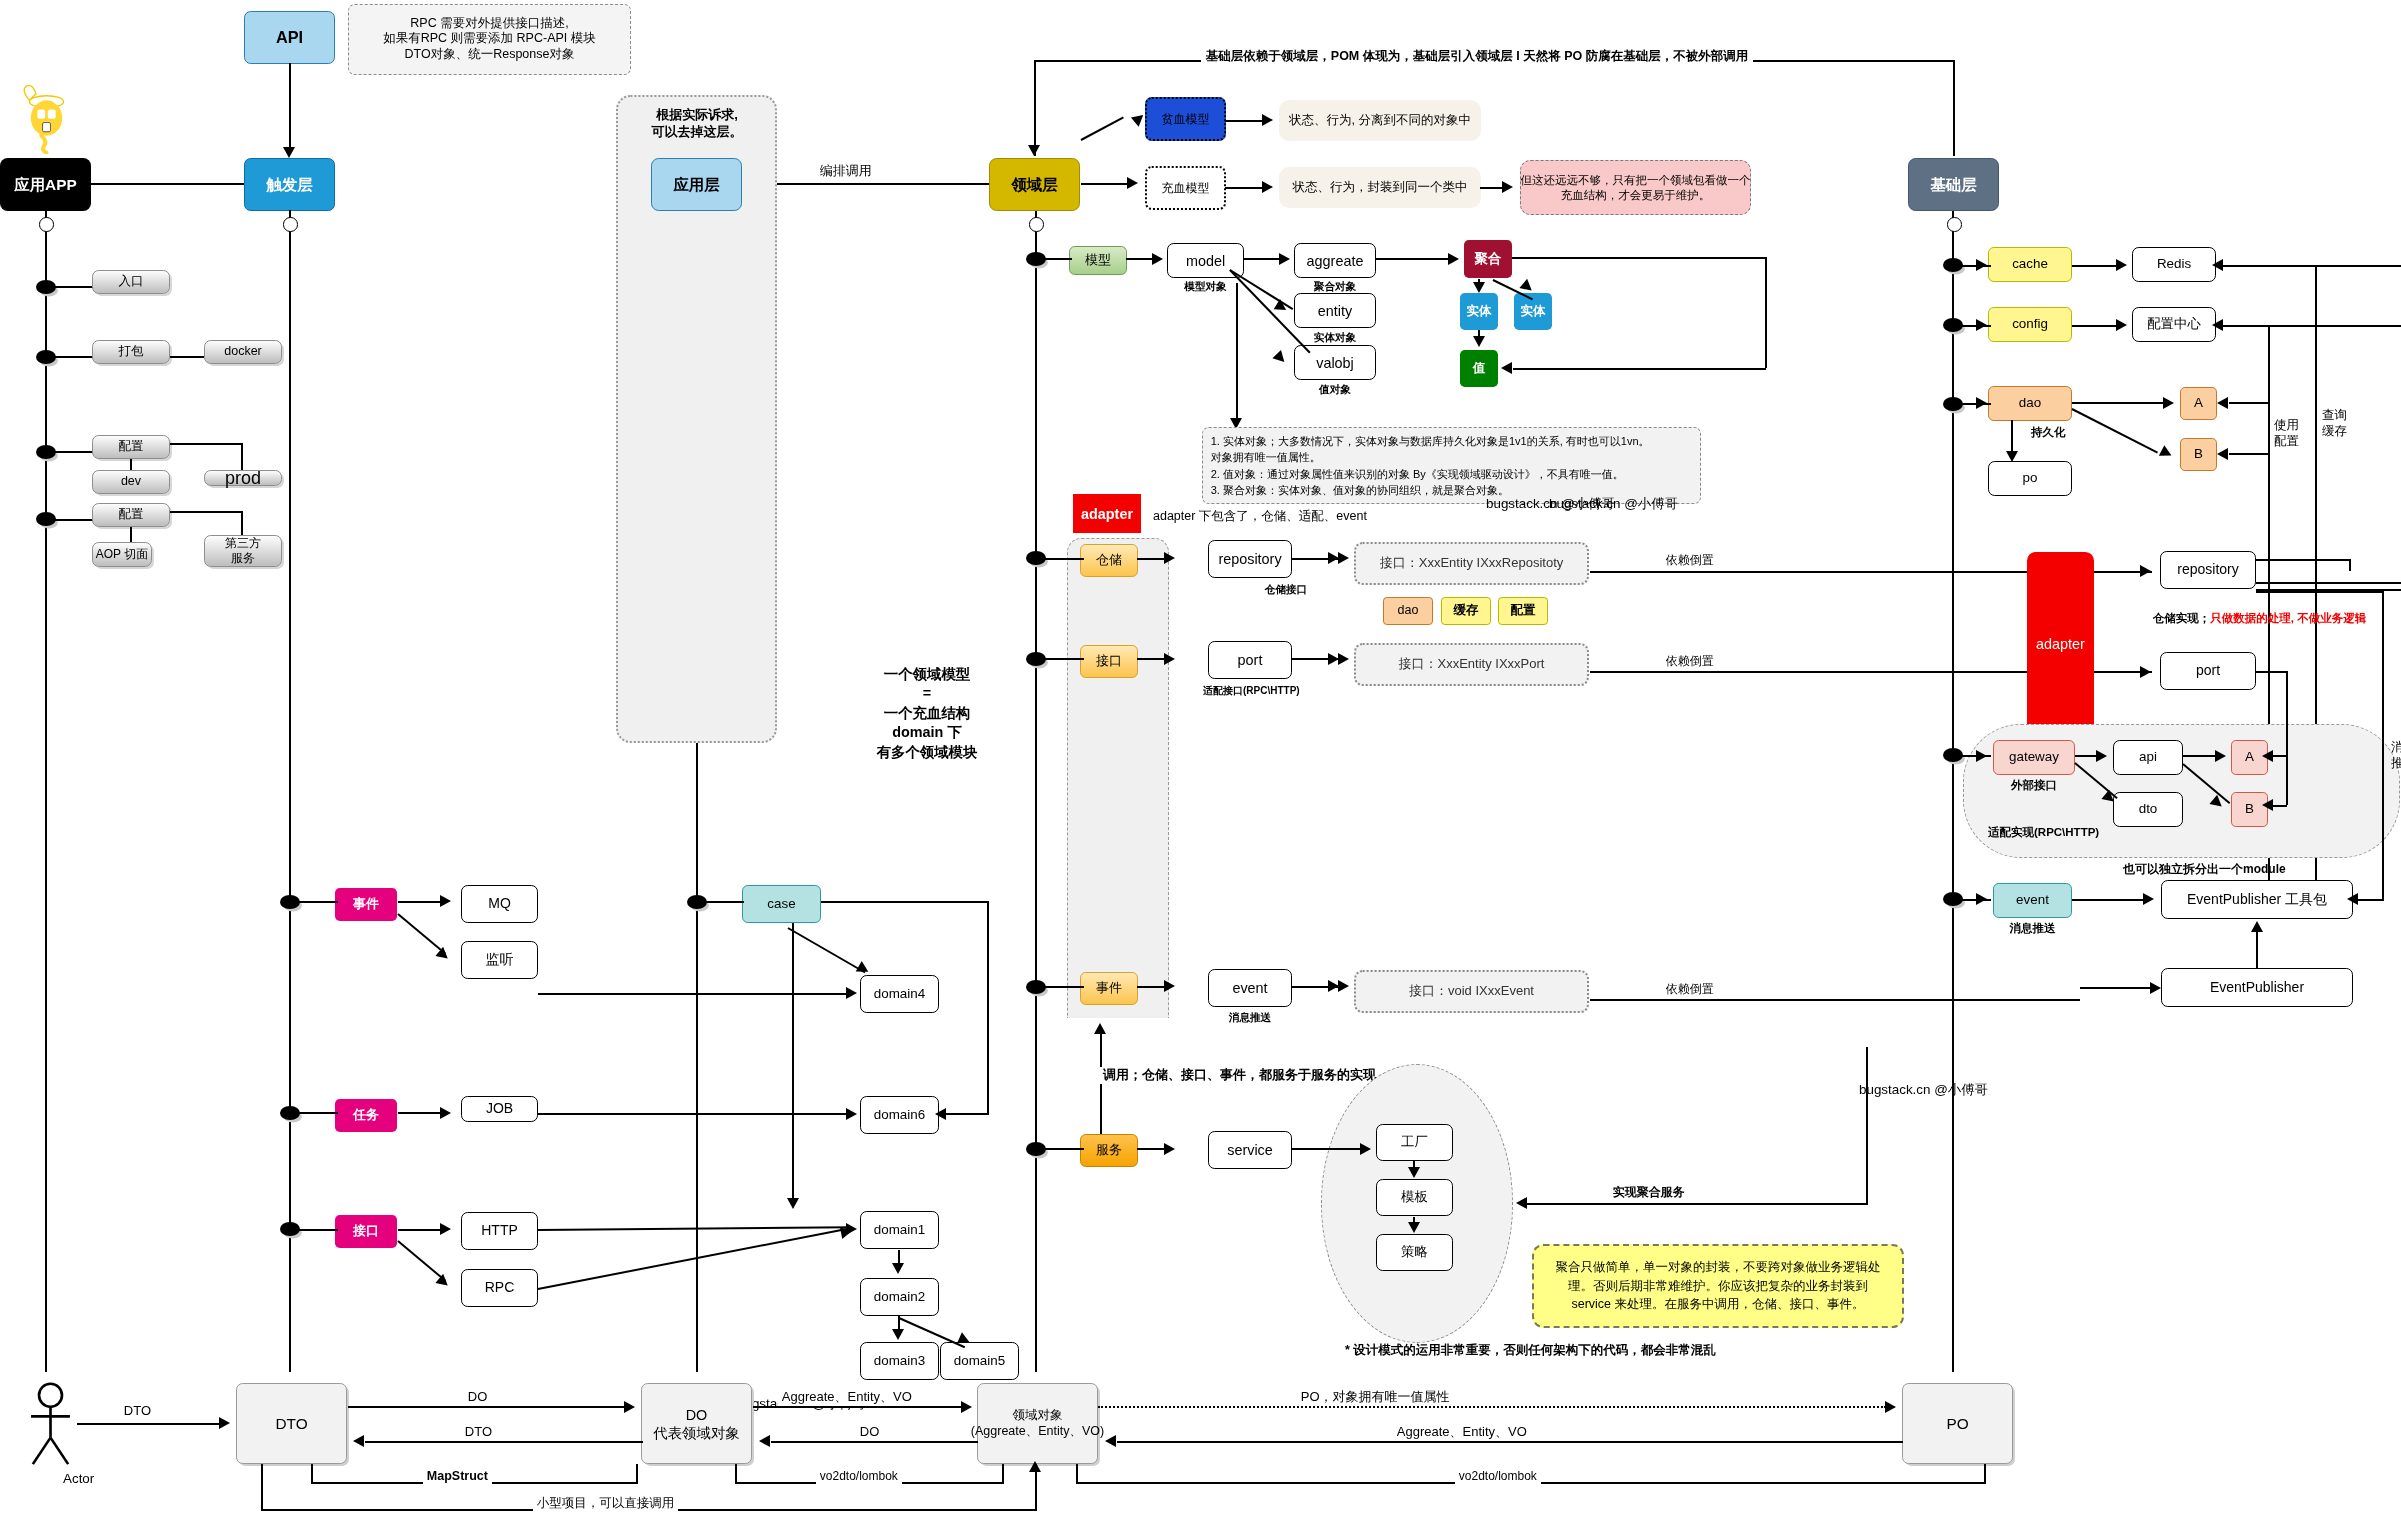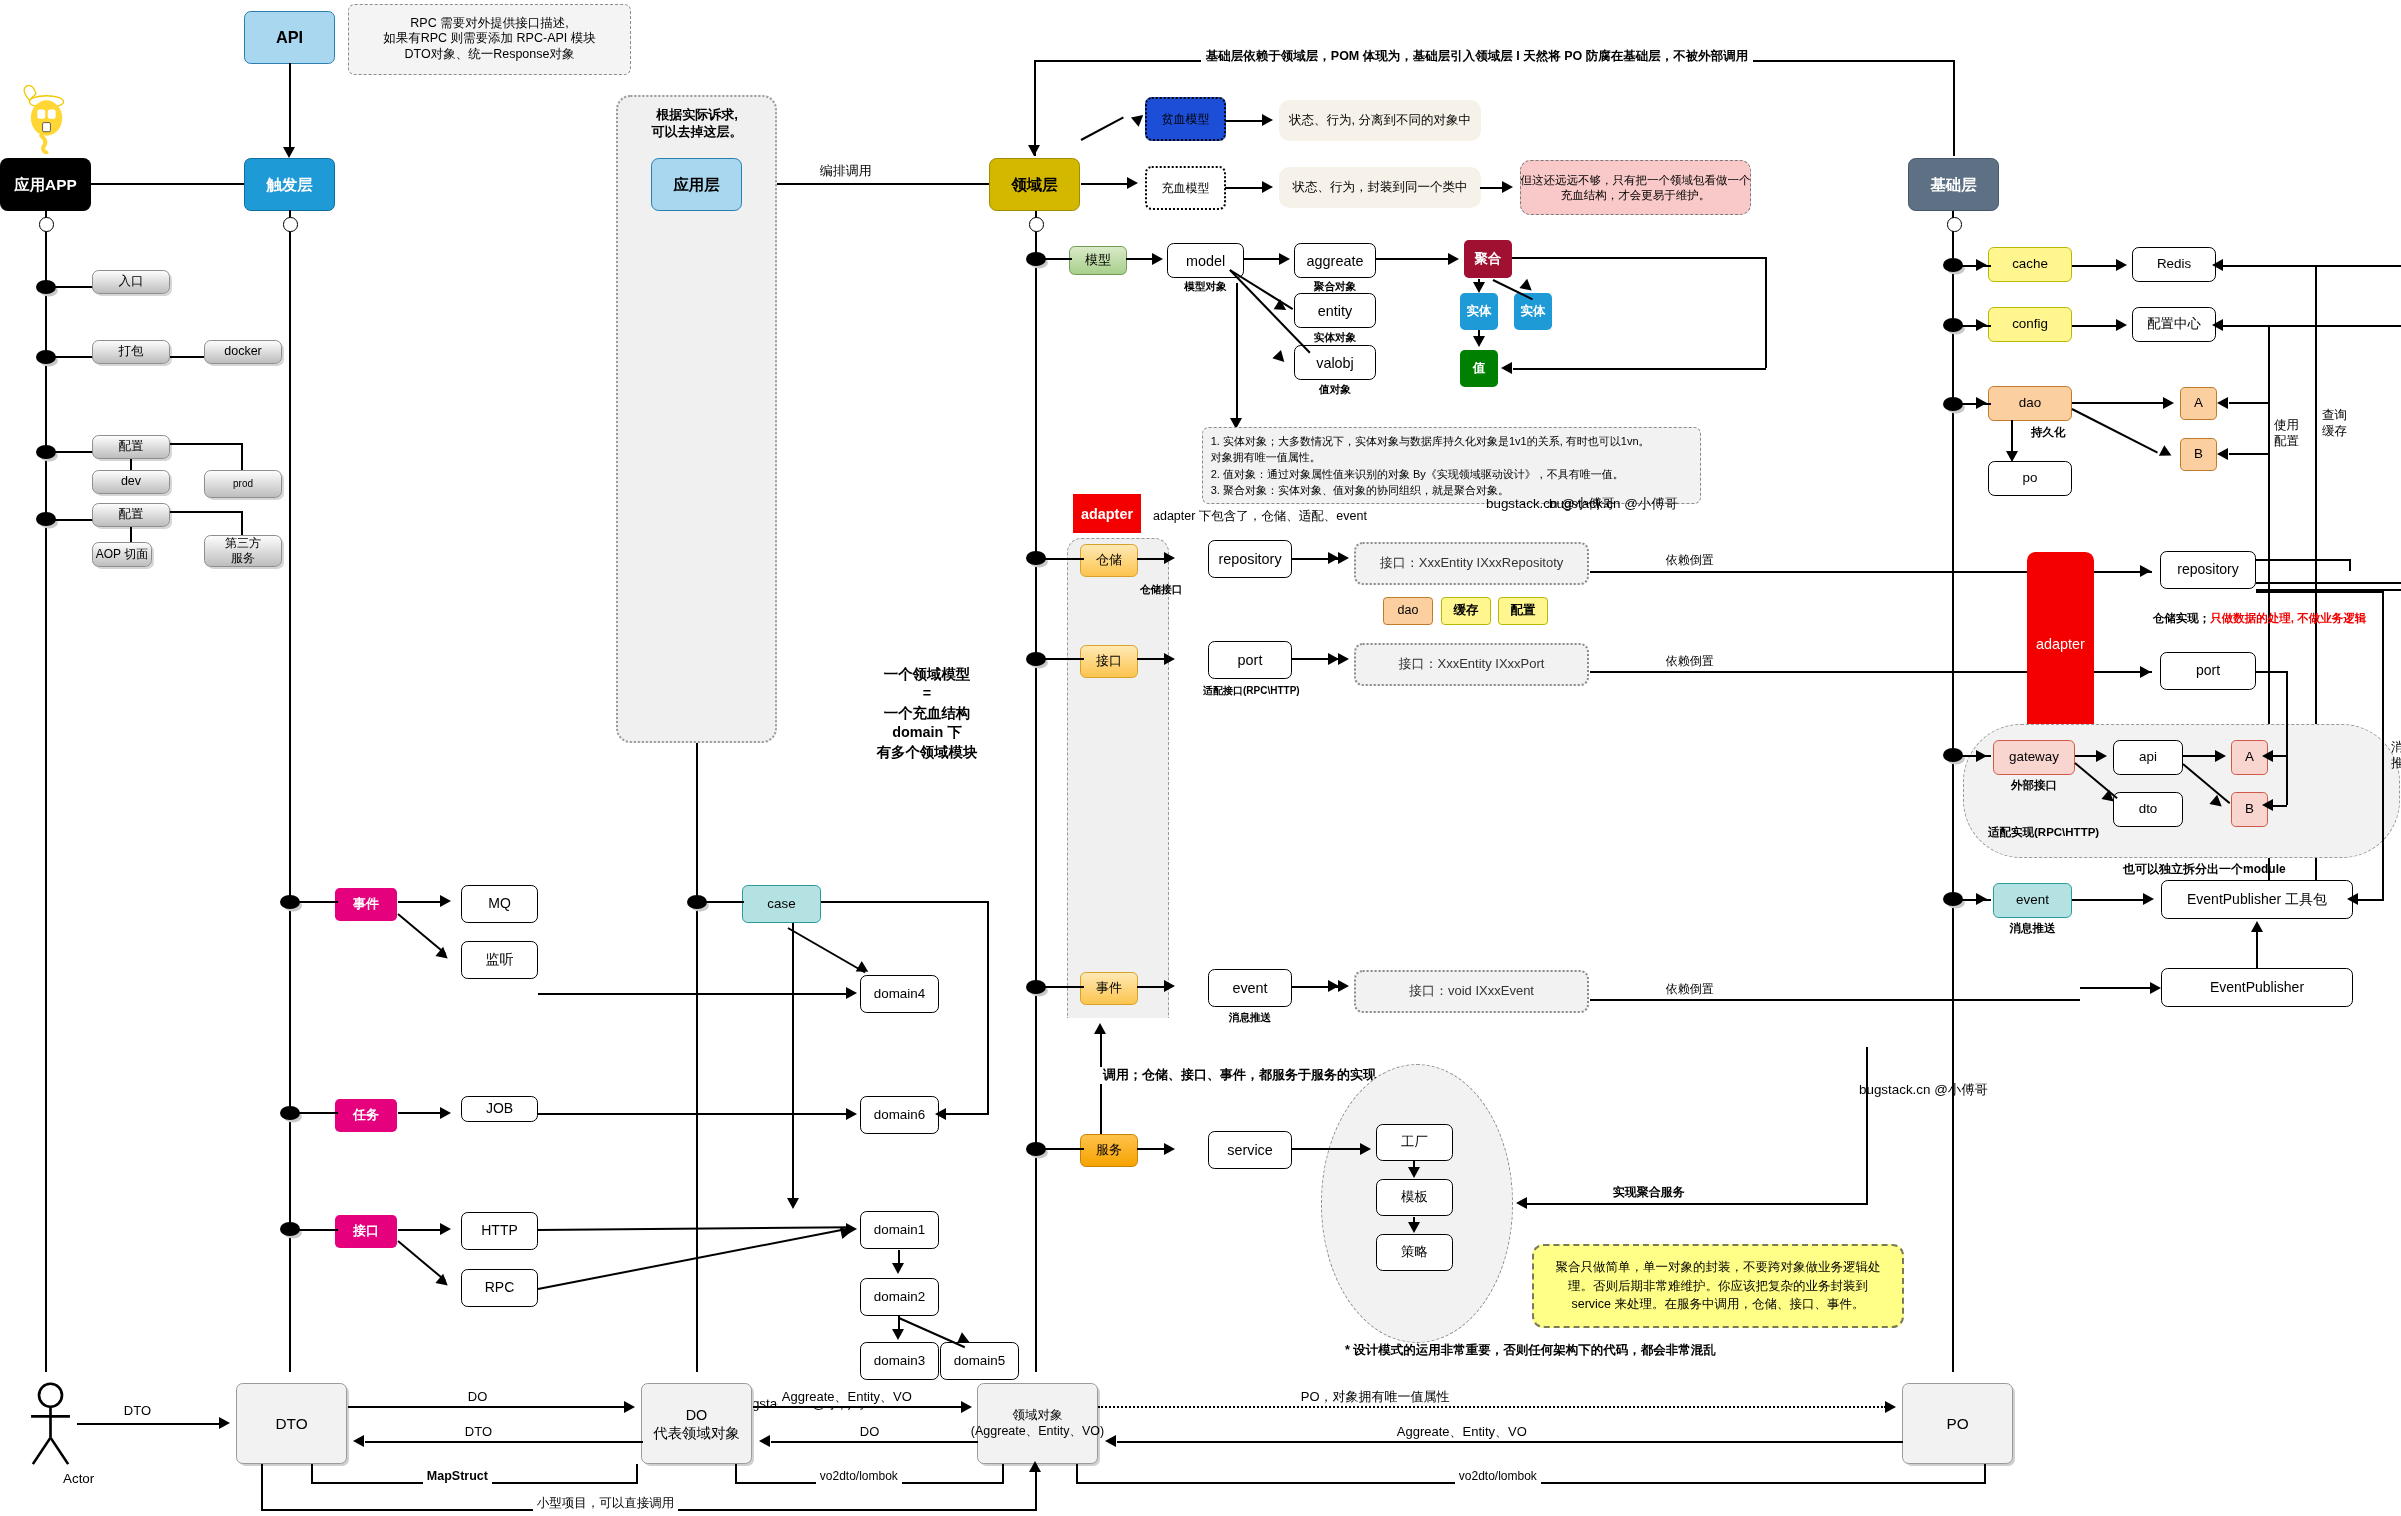--- a/index.html
+++ b/index.html
@@ -78,21 +78,21 @@
   <div class="ln h" style="left:170px;top:356px;width:34px;"></div>
   <div class="node r-grad" style="left:204px;top:340px;width:78px;height:24px;font-size:12.5px;">docker</div>
 
   <div class="dot" style="left:36px;top:445px;"></div>
   <div class="ln h" style="left:53px;top:451px;width:41px;"></div>
   <div class="node r-grad" style="left:92px;top:435px;width:78px;height:24px;font-size:12.5px;">配置</div>
   <div class="ln v" style="left:130px;top:459px;height:24px;"></div>
   <div class="node r-grad" style="left:92px;top:470px;width:78px;height:24px;font-size:12.5px;">dev</div>
   <div class="ln h" style="left:170px;top:443px;width:73px;"></div>
   <div class="ln v" style="left:241px;top:443px;height:28px;"></div>
-  <div class="node r-grad" style="left:204px;top:470px;width:78px;height:28px;font-size:10px;">prod</div>
+  <div class="node r-grad" style="left:204px;top:470px;width:78px;height:16px;font-size:18px;">prod</div>
 
   <div class="dot" style="left:36px;top:512px;"></div>
   <div class="ln h" style="left:53px;top:519px;width:41px;"></div>
   <div class="node r-grad" style="left:92px;top:503px;width:78px;height:24px;font-size:12.5px;">配置</div>
   <div class="ln v" style="left:130px;top:527px;height:24px;"></div>
   <div class="node r-grad" style="left:92px;top:542px;width:60px;height:25px;font-size:12px;">AOP 切面</div>
   <div class="ln h" style="left:170px;top:511px;width:73px;"></div>
   <div class="ln v" style="left:241px;top:511px;height:25px;"></div>
   <div class="node r-grad" style="left:204px;top:535px;width:78px;height:32px;font-size:12px;white-space:pre;">第三方
 服务</div>
@@ -189,21 +189,21 @@
   <div class="lbl" style="left:1549px;top:495px;font-size:13.4px;">bugstack.cn @小傅哥</div>
 
   <div class="node" style="left:1067px;top:538px;width:102px;height:480px;background:#f0f0f0;border-left:1.9px dashed #999;border-right:1.9px dashed #999;border-top:1.9px dashed #999;border-radius:14.4px 14.4px 0 0;"></div>
 
   <div class="dot" style="left:1026px;top:551px;"></div>
   <div class="node" style="left:1080px;top:544px;width:58px;height:33px;background:linear-gradient(#ffe9b4,#fcc44e);border:1.4px solid #d9a12a;border-radius:5.8px;font-size:13px;">仓储</div>
   <div class="ln h" style="left:1043px;top:558px;width:41px;"></div>
   <div class="ln h" style="left:1137px;top:558px;width:29px;"></div>
   <div class="arrow ar-r" style="left:1164px;top:552px;"></div>
   <div class="node r-plain" style="left:1208px;top:540px;width:84px;height:38px;font-size:14.4px;">repository</div>
-  <div class="lbl" style="left:1140px;top:583px;width:84px;font-size:10.6px;font-weight:bold;">仓储接口</div>
+  <div class="lbl" style="left:1244px;top:583px;width:84px;text-align:center;font-size:10.6px;font-weight:bold;">仓储接口</div>
   <div class="ln h" style="left:1292px;top:558px;width:48px;"></div>
   <div class="arrow ar-r" style="left:1328px;top:552px;"></div>
   <div class="arrow ar-r" style="left:1338px;top:552px;"></div>
   <div class="node" style="left:1354px;top:542px;width:235px;height:43px;background:#f2f2f2;border:2.4px dotted #8a8a8a;border-radius:8.6px;font-size:13px;color:#333;">接口：XxxEntity IXxxRepositoty</div>
 
   <div class="node" style="left:1383px;top:597px;width:50px;height:28px;background:#fbcfa0;border:1.4px solid #c07a2a;border-radius:3.8px;font-size:12.5px;">dao</div>
   <div class="node" style="left:1441px;top:597px;width:50px;height:28px;background:#fff68f;border:1.4px solid #b7b800;border-radius:3.8px;font-size:12.5px;font-weight:bold;">缓存</div>
   <div class="node" style="left:1498px;top:597px;width:50px;height:28px;background:#fff68f;border:1.4px solid #b7b800;border-radius:3.8px;font-size:12.5px;font-weight:bold;">配置</div>
 
   <div class="ln h" style="left:1590px;top:571px;width:490px;"></div>

